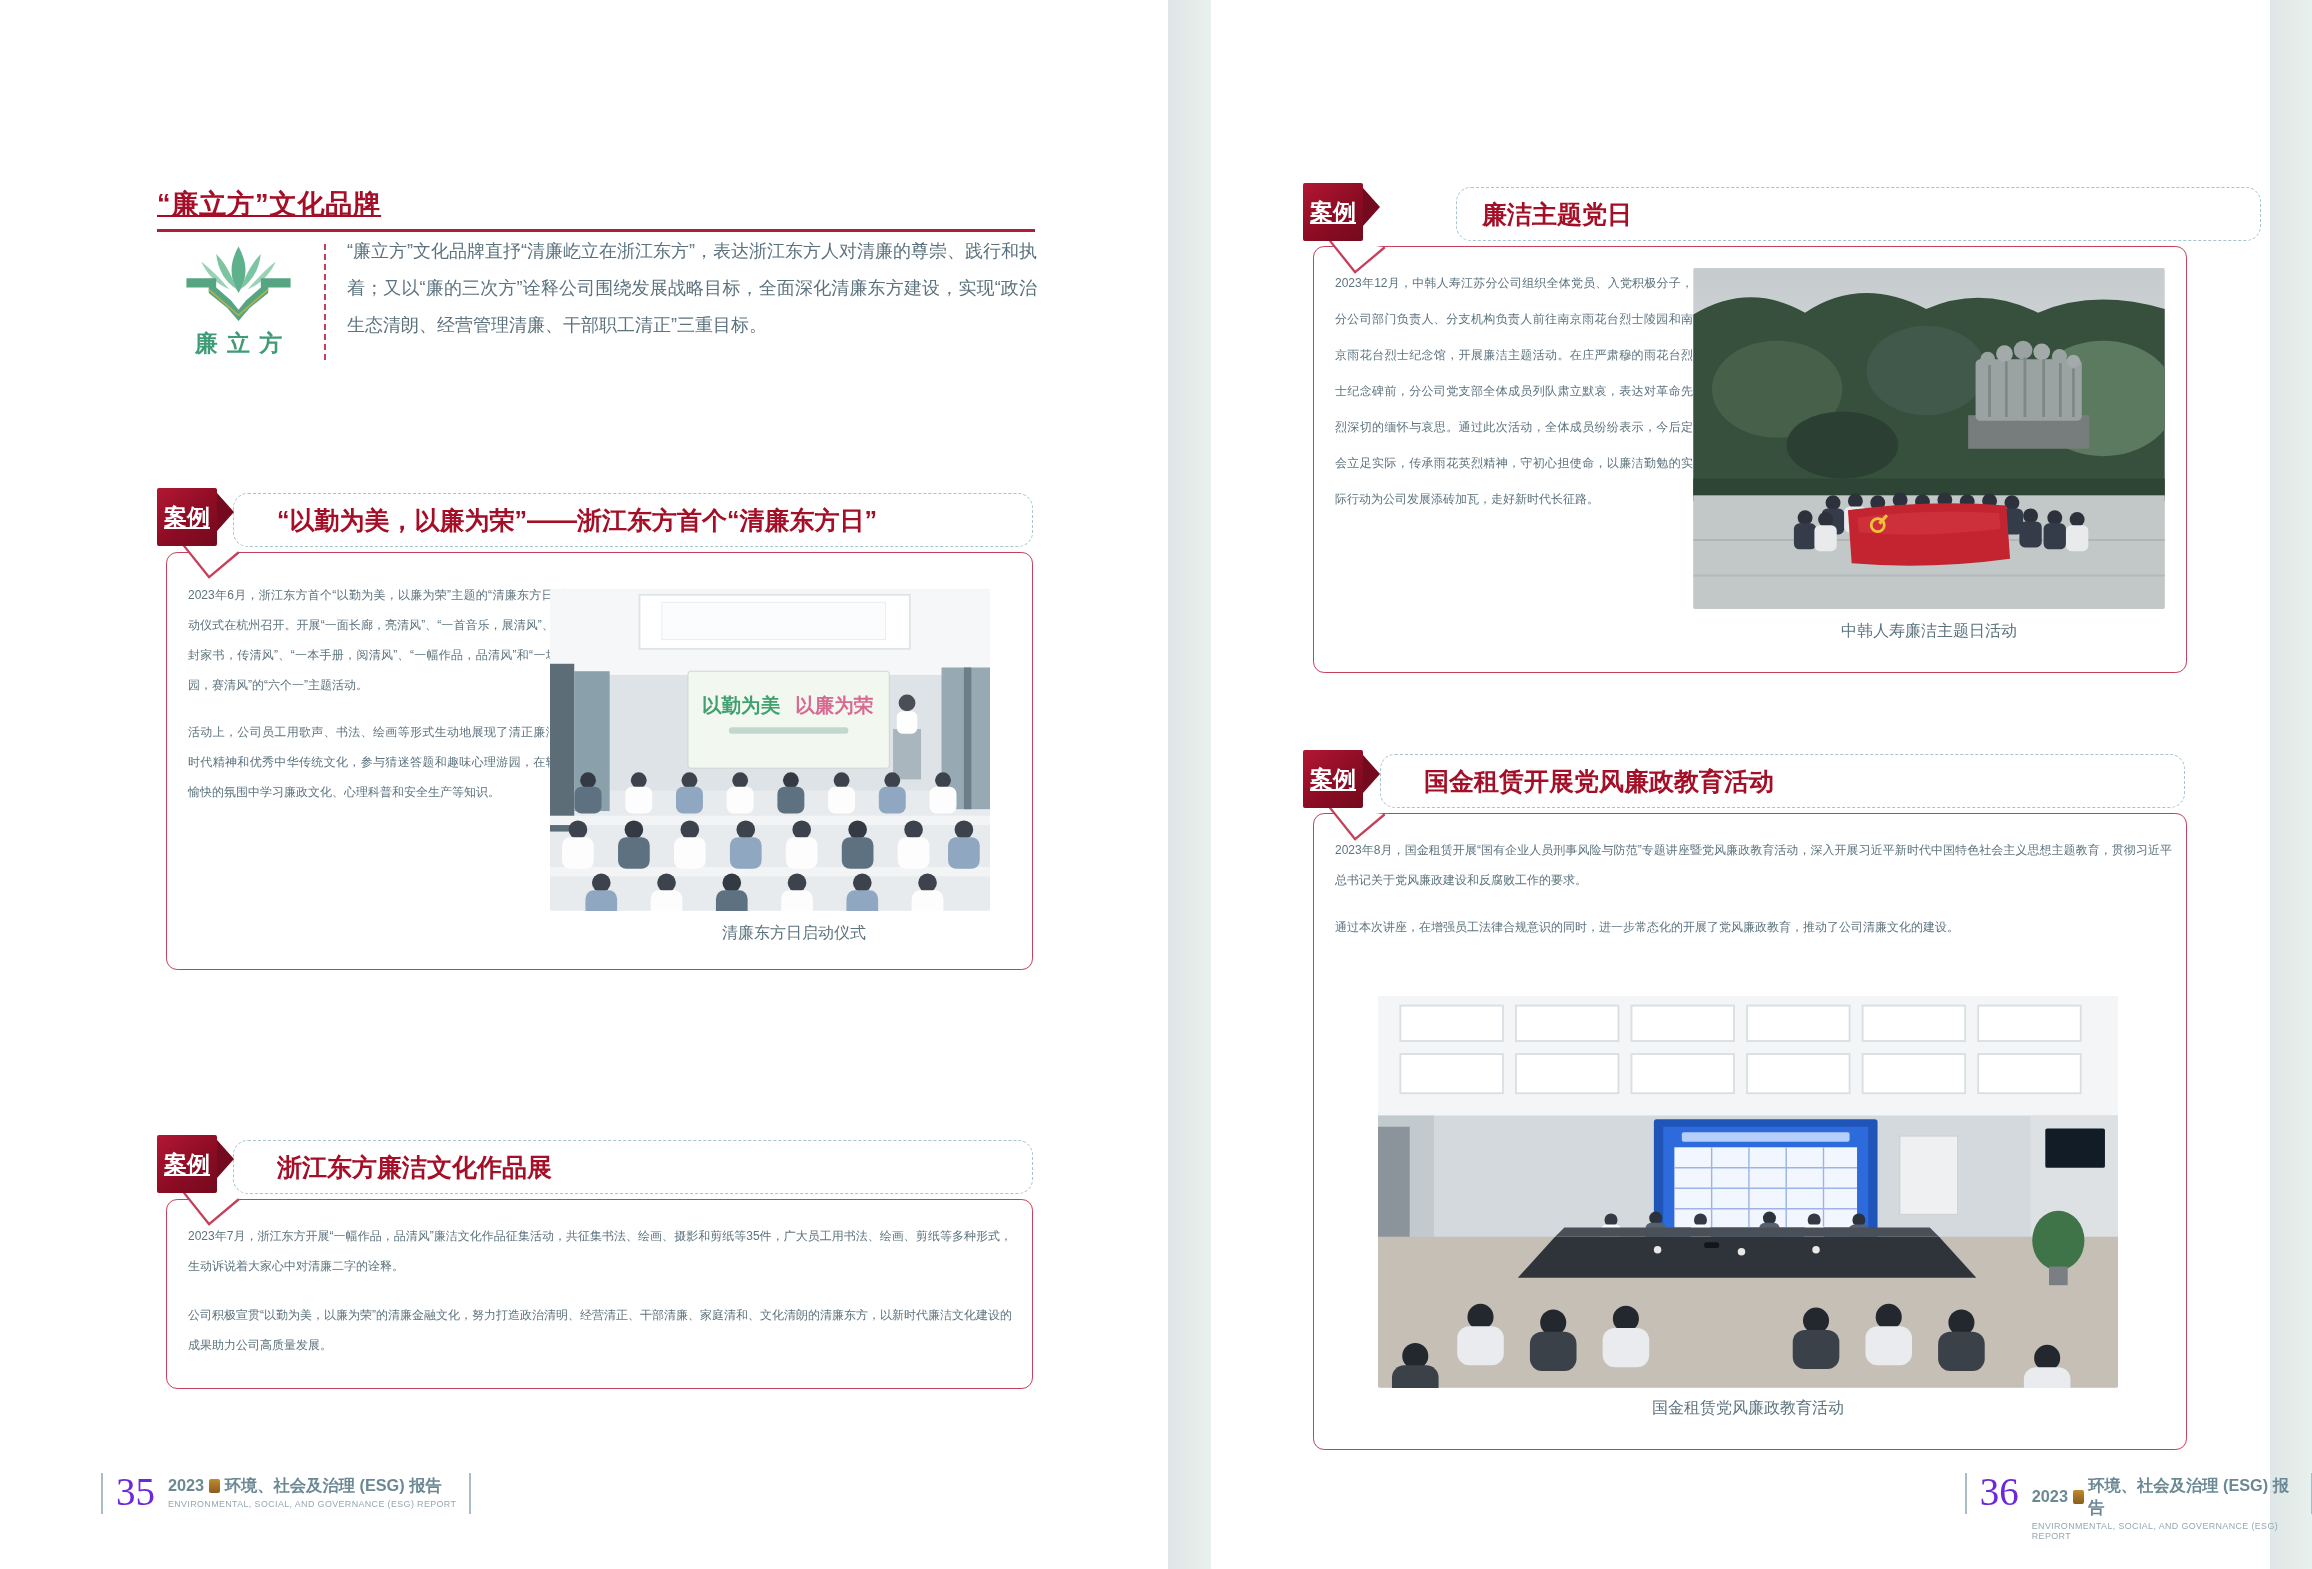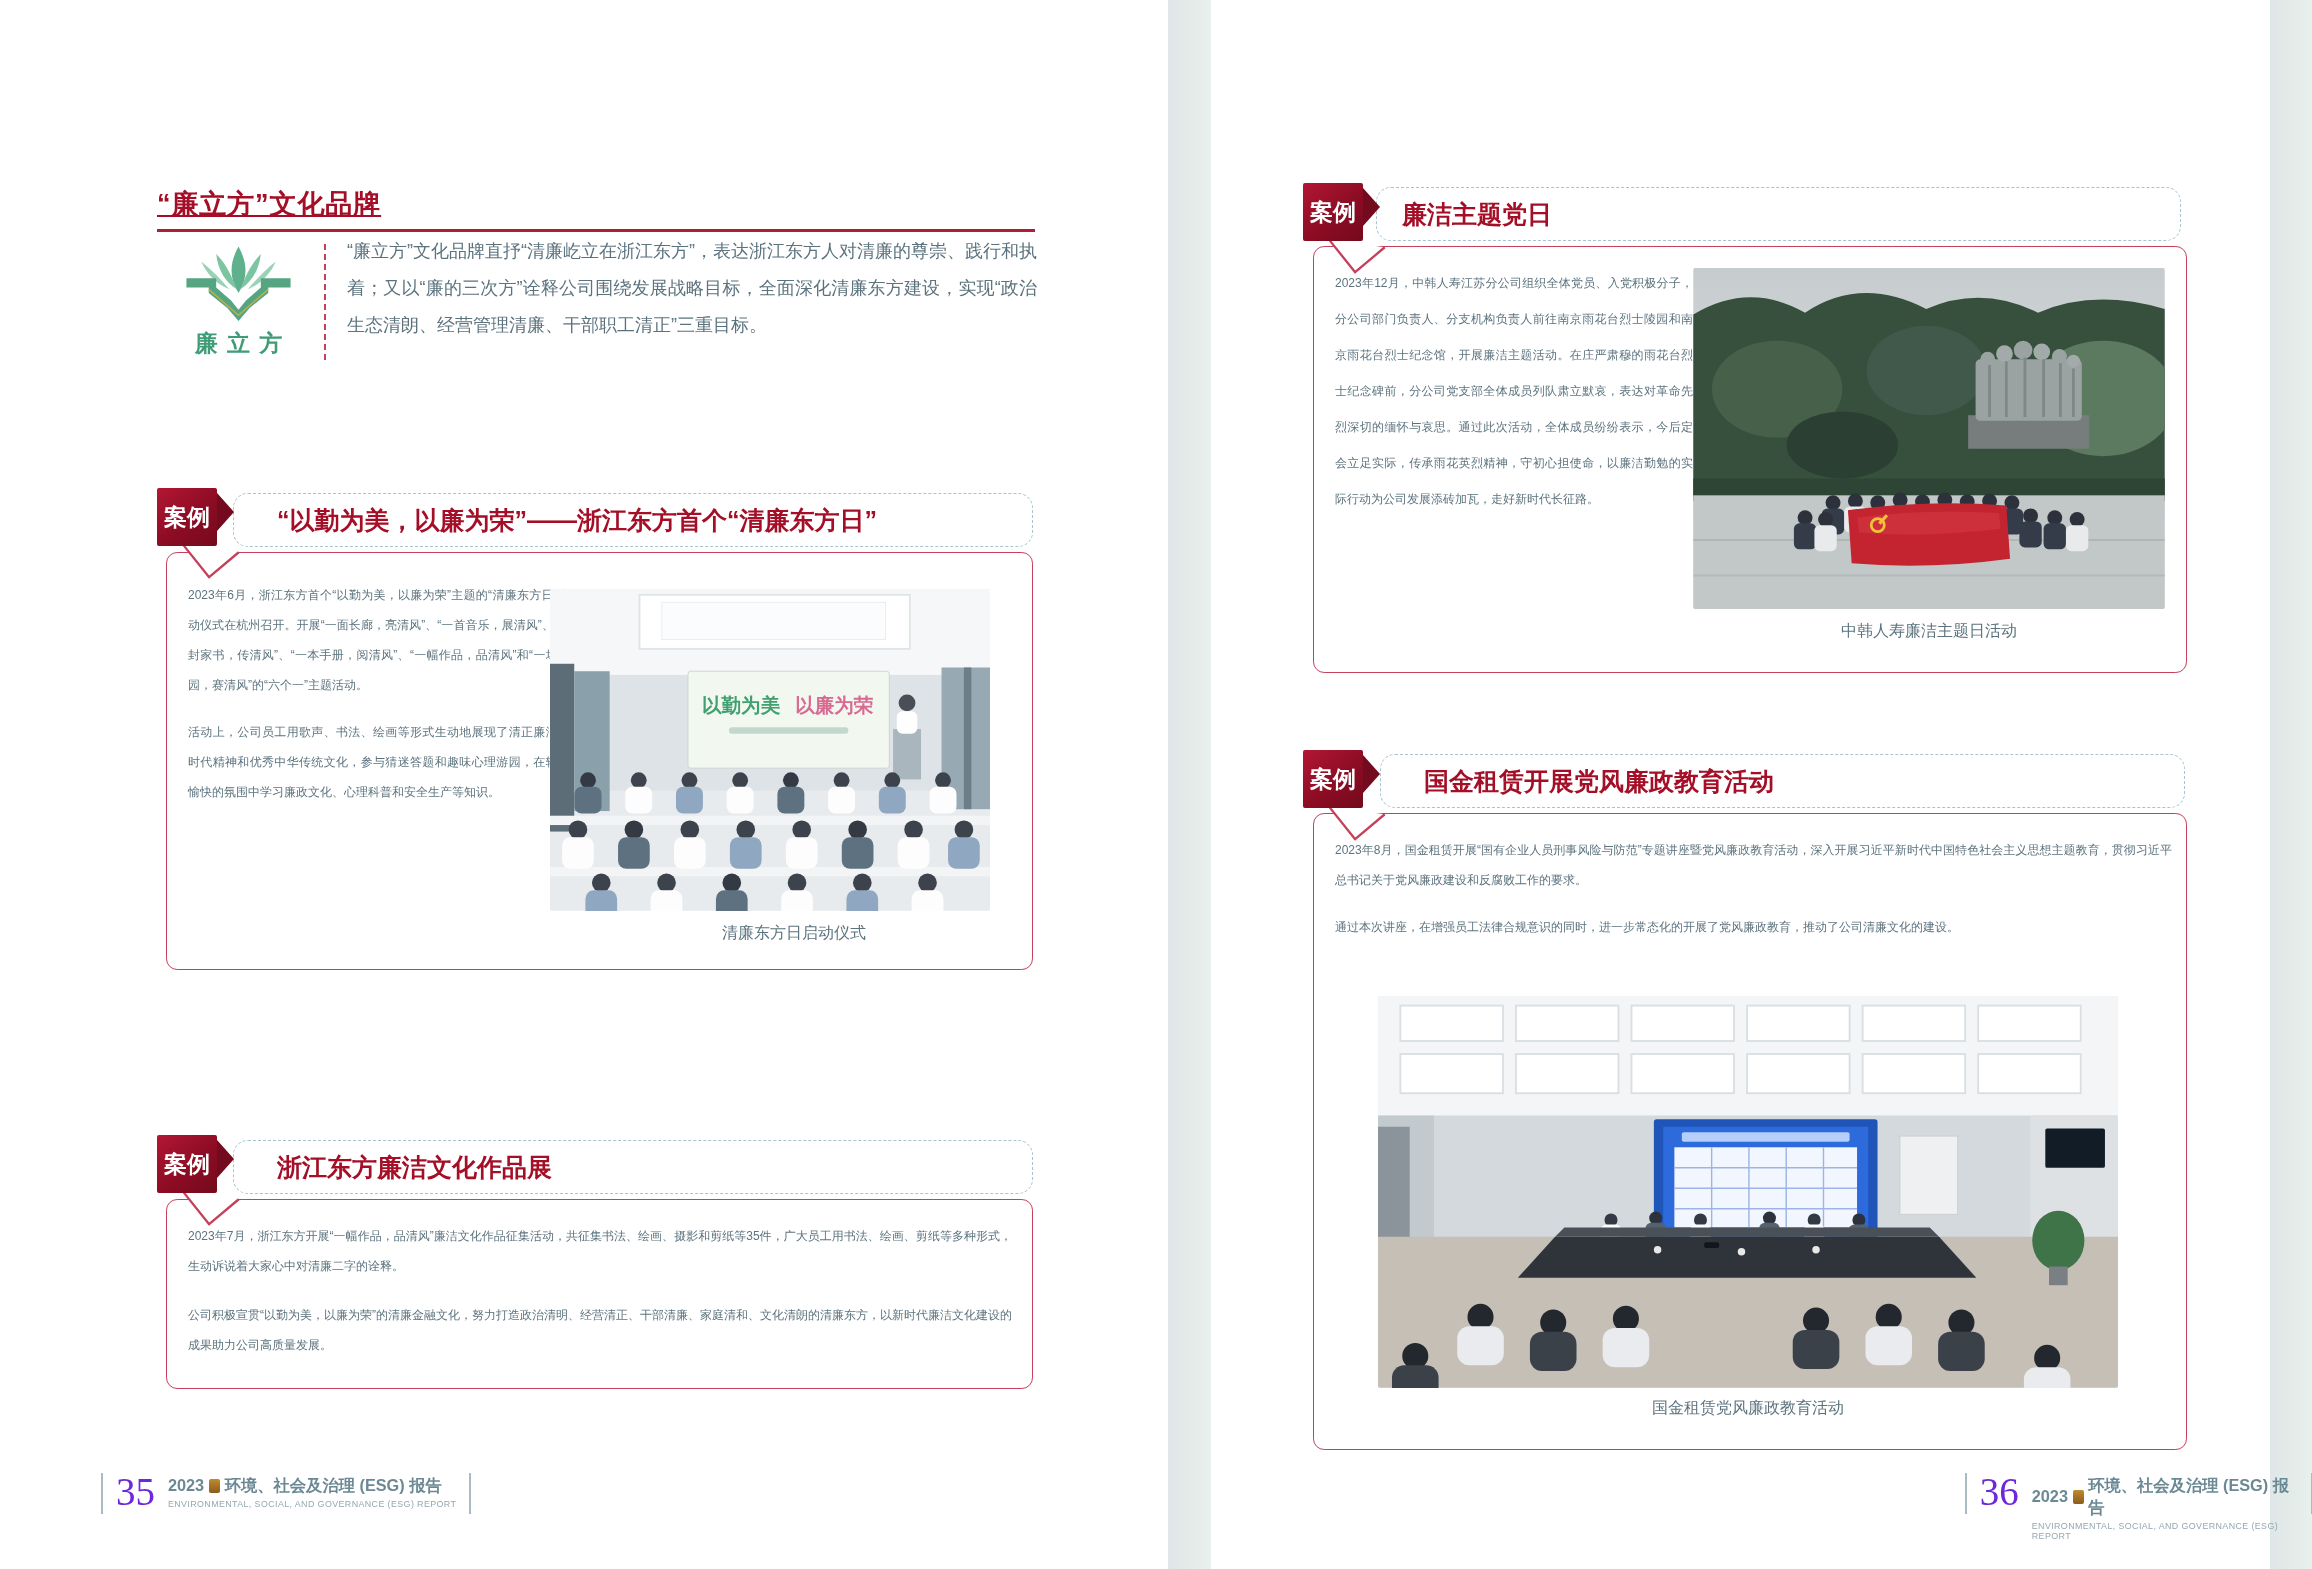--- a/index.html
+++ b/index.html
@@ -19,21 +19,21 @@
   .brand-text{position:absolute;left:179px;top:328px;width:119px;text-align:center;
               font-size:23px;font-weight:bold;color:#3f9c77;letter-spacing:9.3px;text-indent:9.3px;}
   .brand-sep{position:absolute;left:324px;top:244px;height:116px;width:0;border-left:2.8px dashed #c5405a;}
   .intro{position:absolute;left:347px;top:233px;width:690px;margin:0;
          font-size:18px;line-height:37px;color:#5c737e;text-align:justify;}
 
   
   .case-badge{position:absolute;width:60px;height:58px;z-index:4;
               background:linear-gradient(140deg,#b31733 0%,#8c0c24 55%,#740a1d 100%);
               color:#ffffff;font-size:23px;font-weight:bold;
-              display:flex;align-items:center;justify-content:center;border-radius:1.9px;}
+              display:flex;align-items:center;justify-content:center;border-radius:1.9px;text-decoration:underline;}
   .case-badge::after{content:"";position:absolute;left:100%;top:4.7px;width:0;height:0;
               border-top:19.6px solid transparent;border-bottom:19.6px solid transparent;
               border-left:17.7px solid #740a1d;}
   .case-title{position:absolute;height:54px;border:1.9px dashed #a9c3ce;border-radius:15px;
               display:flex;align-items:center;padding-left:43px;box-sizing:border-box;
               color:#a40e26;font-size:25px;font-weight:bold;background:#ffffff;z-index:1;}
   .case-box{position:absolute;border:1.9px solid #c5405a;border-radius:11.2px;background:#ffffff;z-index:2;}
   .case-tail{position:absolute;z-index:3;}
   .case-text{position:absolute;margin:0;font-size:12px;line-height:30px;color:#5c737e;text-align:justify;z-index:4;}
   .case-text p{margin:0 0 17px 0;}
@@ -183,21 +183,21 @@
         <span>环境、社会及治理 (ESG) 报告</span>
       </div>
       <div class="fen">ENVIRONMENTAL, SOCIAL, AND GOVERNANCE (ESG) REPORT</div>
     </div>
     <div class="fbar"></div>
   </div>
 
   <div class="case-badge" style="left:1303px;top:183px;">
     <span>案例</span>
   </div>
-  <div class="case-title" style="left:1376px;top:187px;width:805px;padding-left:25px;">
+  <div class="case-title" style="left:1456px;top:187px;width:805px;padding-left:25px;">
     <span>廉洁主题党日</span>
   </div>
   <div class="case-box" style="left:1313px;top:246px;width:872px;height:425px;"></div>
   <svg class="case-tail" style="left:1327px;top:238px;" width="60" height="37" viewBox="0 0 64 40">
     <path d="M2 2 L30 37 L62 10" fill="#ffffff" stroke="#c5405a" stroke-width="2.5" stroke-linejoin="round"></path>
   </svg>
   <div class="case-text tall" style="left:1335px;top:265px;width:358px;">
     <p>2023年12月，中韩人寿江苏分公司组织全体党员、入党积极分子，分公司部门负责人、分支机构负责人前往南京雨花台烈士陵园和南京雨花台烈士纪念馆，开展廉洁主题活动。在庄严肃穆的雨花台烈士纪念碑前，分公司党支部全体成员列队肃立默哀，表达对革命先烈深切的缅怀与哀思。通过此次活动，全体成员纷纷表示，今后定会立足实际，传承雨花英烈精神，守初心担使命，以廉洁勤勉的实际行动为公司发展添砖加瓦，走好新时代长征路。</p>
   </div>
   <div class="photo" style="left:1693px;top:268px;width:472px;height:341px;">

